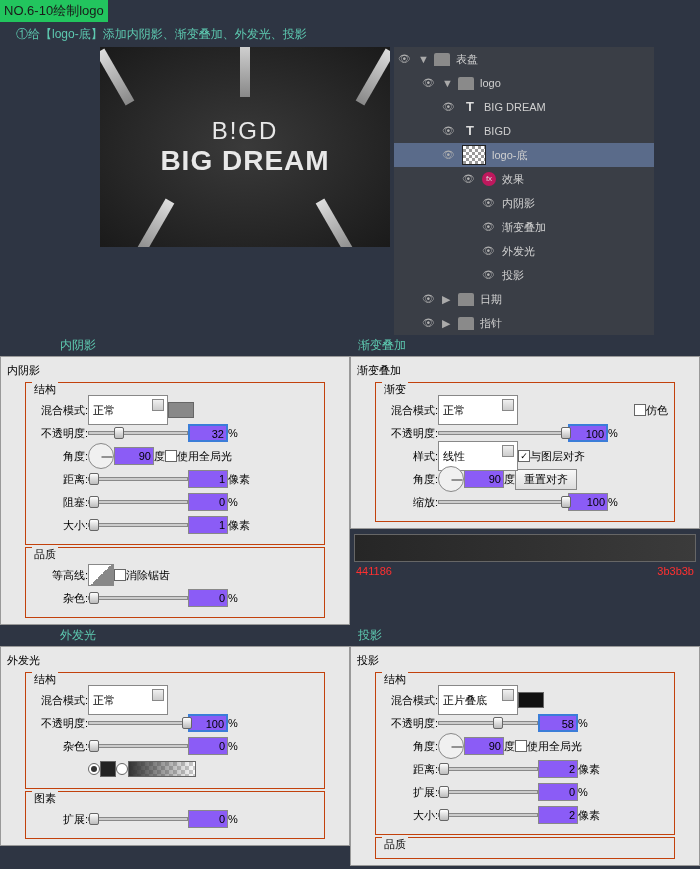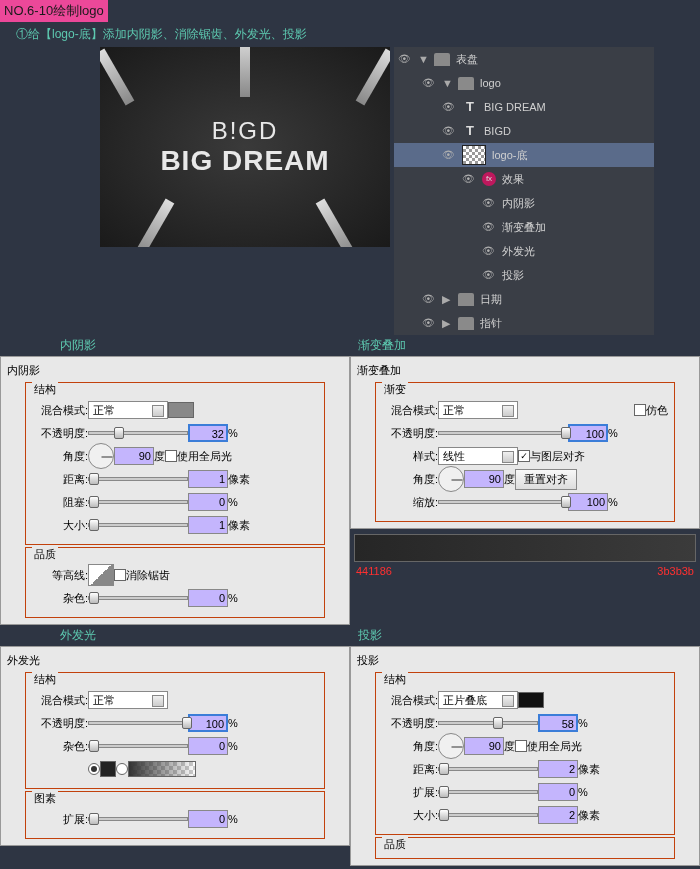--- a/index.html
+++ b/index.html
@@ -1,17 +1,17 @@
 <!DOCTYPE html>
 <html><head>
 <meta charset="utf-8">
 <style>
 *{box-sizing:border-box;margin:0;padding:0;font-family:"Microsoft YaHei",sans-serif;font-size:11px}
 body{background:#2e3543;width:700px;height:869px;overflow:hidden}
-.header-badge{display:inline-block;background:#ec4899;color:#1a1a1a;padding:2px 4px;font-size:13px}
+.header-badge{display:inline-block;background:#22c55e;color:#1a1a1a;padding:2px 4px;font-size:13px}
 .instruction{color:#5dc9b0;padding:4px 0 4px 16px;font-size:12px}
 .top-row{display:flex;gap:4px}
 .preview{width:290px;height:200px;margin-left:100px;background:radial-gradient(ellipse at center,#3a3a3a 0%,#1a1a1a 100%);display:flex;flex-direction:column;align-items:center;justify-content:center;position:relative;overflow:hidden}
 .preview-text1{color:#e8e8e8;font-weight:normal;font-size:24px;letter-spacing:2px;z-index:2}
 .preview-text2{color:#e8e8e8;font-weight:bold;font-size:28px;letter-spacing:1px;z-index:2}
 .tick{position:absolute;width:10px;height:60px;background:linear-gradient(to bottom,#ddd,#888)}
 .t1{top:-10px;left:50%;transform:translateX(-50%)}
 .t2{top:0;left:10px;transform:rotate(-30deg)}
 .t3{top:0;right:10px;transform:rotate(30deg)}
 .t4{bottom:-10px;left:50px;transform:rotate(30deg)}
@@ -28,26 +28,26 @@
 .fx-icon{display:inline-block;width:14px;height:14px;border-radius:50%;background:#be185d;color:#ddd;font-size:8px;text-align:center;line-height:14px}
 .ind1{padding-left:28px}.ind2{padding-left:48px}.ind3{padding-left:68px}.ind4{padding-left:88px}
 .section-label{color:#5dc9b0;font-size:12px;padding:2px 0 2px 60px}
 .panels-row{display:flex}
 .panel{background:#e8e8e8;border:1px solid #999;padding:4px 6px;flex:1}
 .panel-title{font-size:11px;padding:2px 0}
 .fieldset{border:1px solid #c2410c;margin:2px 18px;padding:0 6px 6px}
 .fieldset-label{font-size:11px;margin-top:-10px;background:#e8e8e8;display:inline-block;padding:0 2px}
 .field-row{display:flex;align-items:center;margin:3px 0;height:20px}
 .label{width:56px;text-align:right;font-size:11px}
-.select{background:#fff;border:1px solid #888;height:18px;padding:0 4px;display:inline-flex;align-items:center;min-width:80px;position:relative}
+.select{background:#fff;border:1px solid #888;height:30px;padding:0 4px;display:inline-flex;align-items:center;min-width:80px;position:relative}
 .select::after{content:"";position:absolute;right:3px;top:3px;width:10px;height:10px;background:linear-gradient(#f0f0f0,#ccc);border:1px solid #888}
 .swatch{width:26px;height:16px;border:1px solid #666;display:inline-block}
 .slider{flex:1;height:4px;background:#ccc;border:1px solid #888;position:relative;max-width:100px}
 .slider-thumb{position:absolute;width:10px;height:12px;background:linear-gradient(#fff,#bbb);border:1px solid #666;top:-5px;border-radius:2px}
-.numbox{width:40px;height:18px;background:#c4b5fd;border:1px solid #888;text-align:right;padding-right:2px;line-height:16px;font-size:11px}
+.numbox{width:40px;height:18px;background:#8b5cf6;border:1px solid #888;text-align:right;padding-right:2px;line-height:16px;font-size:11px}
 .numbox.hl{border:2px solid #3b7dd8}
 .unit{font-size:11px}
 .cb{width:12px;height:12px;border:1px solid #666;background:#fff;display:inline-block;text-align:center;line-height:10px;font-size:9px}
 .cb.checked::before{content:"✓"}
 .angle-dial{width:26px;height:26px;border:1px solid #888;border-radius:50%;background:#f0f0f0;position:relative;display:inline-block}
 .angle-dial::after{content:"";position:absolute;width:1px;height:11px;background:#333;left:50%;top:2px;transform-origin:bottom;transform:rotate(90deg)}
 .contour-thumb{width:26px;height:22px;border:1px solid #888;background:linear-gradient(135deg,#fff 50%,#888 50%);display:inline-block}
 .grad-preview{height:28px;background:linear-gradient(to right,#262626,#3b3b3b);border:1px solid #666;margin:3px 0}
 .grad-labels{display:flex;justify-content:space-between;color:#ff3030;font-size:11px;padding:0 2px}
 .btn{background:linear-gradient(#f8f8f8,#ddd);border:1px solid #888;padding:2px 8px;font-size:11px}
@@ -56,21 +56,21 @@
 .noise-swatch{width:16px;height:16px;background:#222;border:1px solid #666;display:inline-block}
 .grad-thumb{width:68px;height:16px;background:linear-gradient(to right,#333,transparent),repeating-conic-gradient(#ccc 0 25%,#fff 0 50%) 0 0/8px 8px;border:1px solid #666;display:inline-block}
 .grad-thumb2{width:100px;height:16px;background:linear-gradient(to right,#262626,#3b3b3b);border:1px solid #666;display:inline-block}
 </style>
 </head>
 <body>
 
 
 
 <div class="header-badge">NO.6-10绘制logo</div>
-<div class="instruction">①给【logo-底】添加内阴影、消除锯齿、外发光、投影</div>
+<div class="instruction">①给【logo-底】添加内阴影、渐变叠加、外发光、投影</div>
 
 <div class="top-row">
   <div class="preview">
     <div class="tick t1"></div>
       <div class="tick t2"></div>
       <div class="tick t3"></div>
       <div class="tick t4"></div>
       <div class="tick t5"></div>
     <div class="preview-text1">B!GD</div>
     <div class="preview-text2">BIG DREAM</div>

